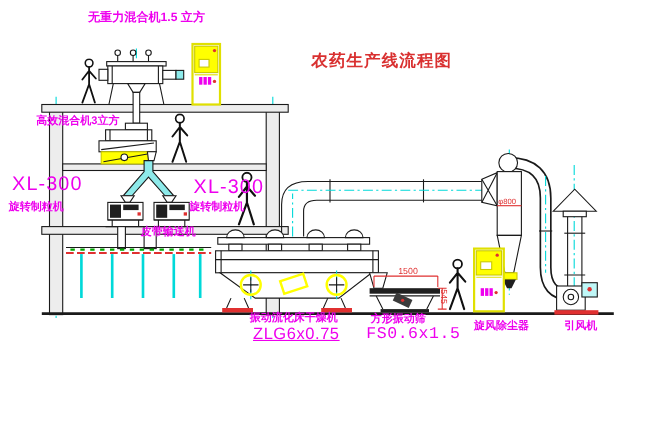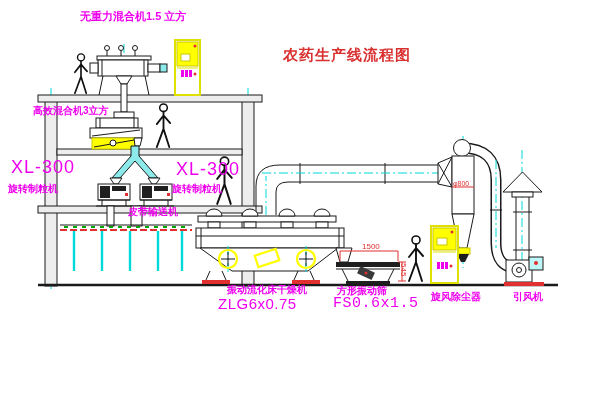--- a/index.html
+++ b/index.html
@@ -258,21 +258,21 @@
 
   <div class="lbl model" style="left:11px; top:158px;">XL-300</div>
   <div class="lbl small" style="left:8px; top:184px;">旋转制粒机</div>
 
   <div class="lbl model" style="left:176px; top:160px;">XL-300</div>
   <div class="lbl small" style="left:172px; top:184px;">旋转制粒机</div>
 
   <div class="lbl small" style="left:128px; top:207px;">皮带输送机</div>
 
   <div class="lbl small" style="left:227px; top:285px;">振动流化床干燥机</div>
-  <div class="lbl modelsm" style="left:218px; top:296px;">ZLG6x0.75</div>
+  <div class="lbl modelsm" style="left:230px; top:296px;text-decoration:underline;">ZLG6x0.75</div>
 
   <div class="lbl small" style="left:337px; top:286px;">方形振动筛</div>
   <div class="lbl modelsm" style="left:333px; top:296px;font-family:Liberation Mono, monospace;">FS0.6x1.5</div>
 
   <div class="lbl small" style="left:431px; top:292px;">旋风除尘器</div>
   <div class="lbl small" style="left:513px; top:292px;">引风机</div>
 
   <div class="dim" style="left:352px; top:243px;margin-left:10px;">1500</div>
   <div class="dim vert" style="left:399px; top:263px;">545</div>
   <div class="dim tiny" style="left:453px; top:180px;">φ800</div>

